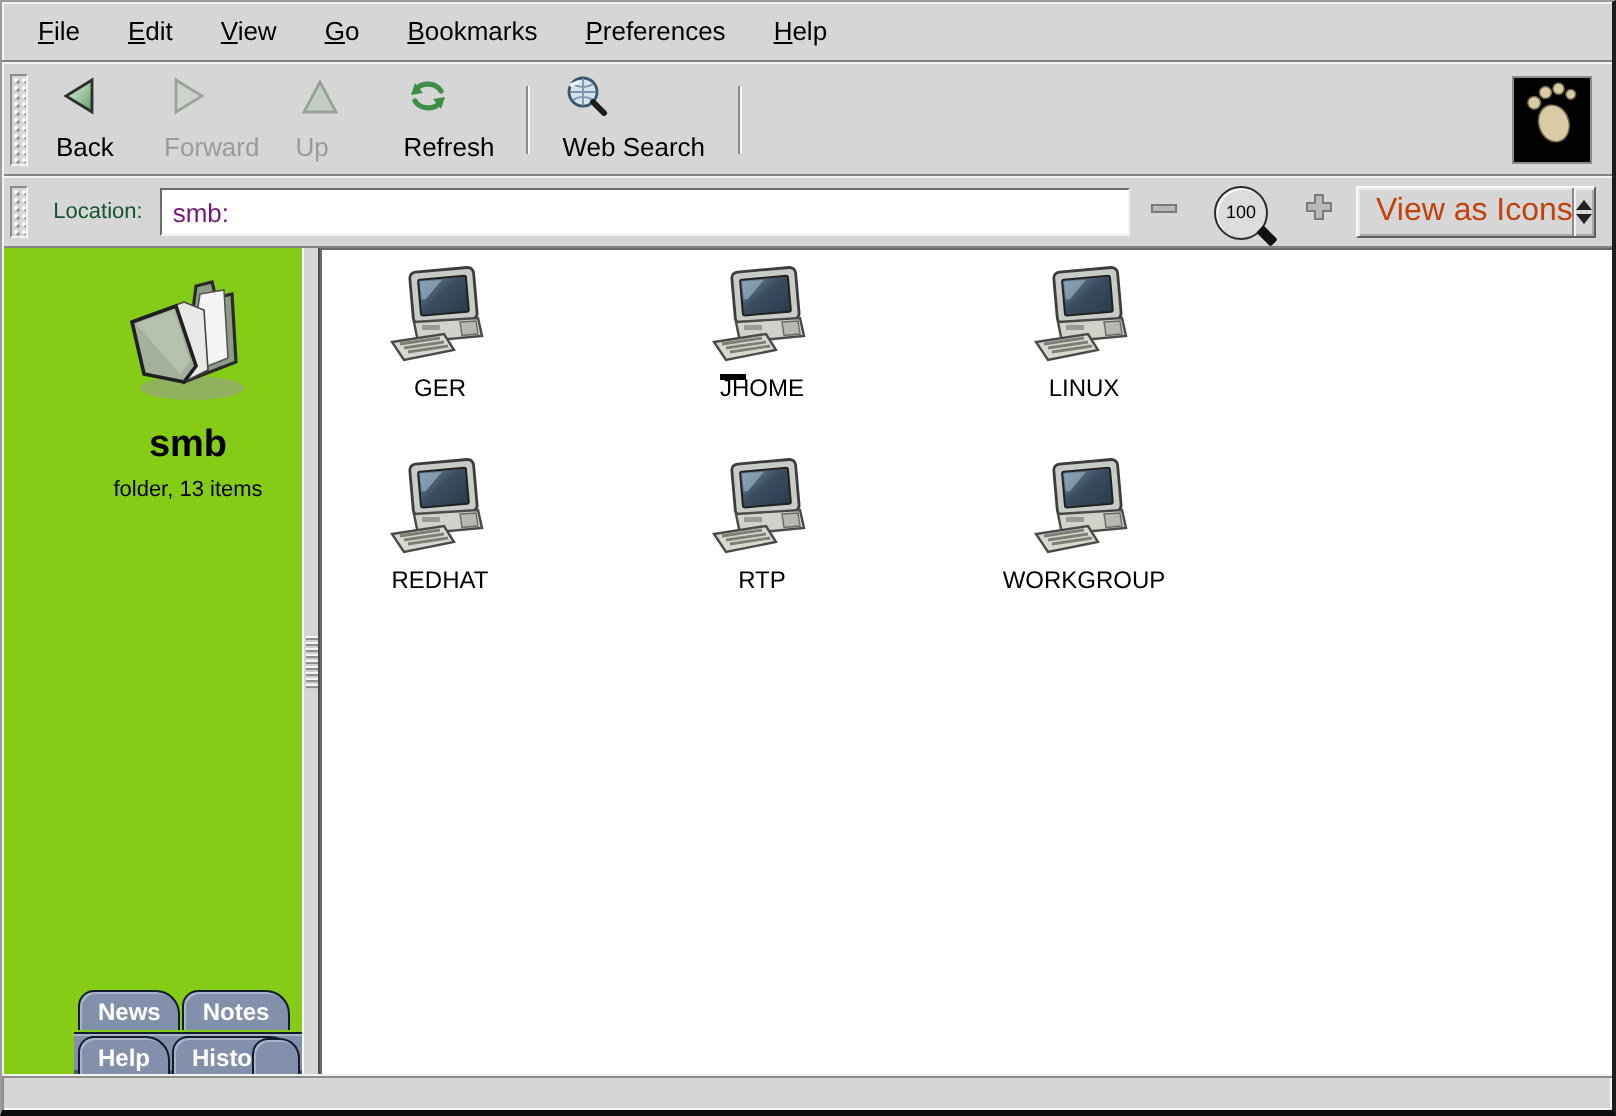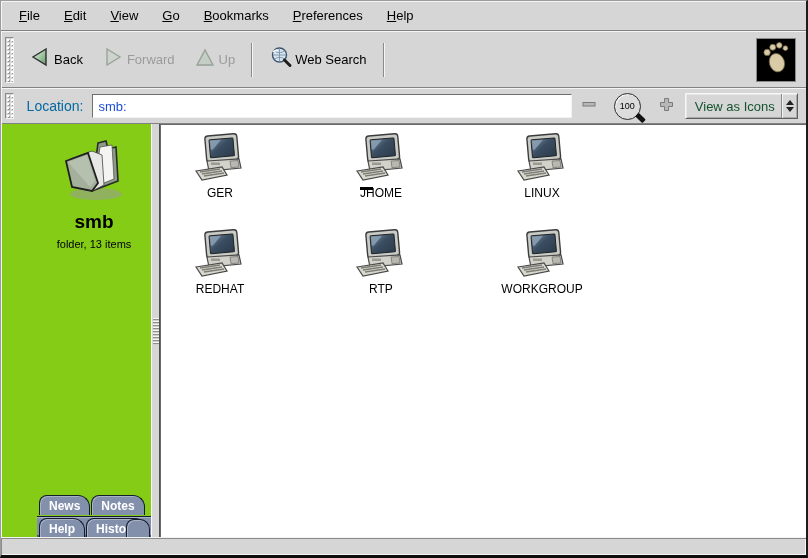--- a/index.html
+++ b/index.html
@@ -31,43 +31,43 @@
     background:#d6d6d6;
     box-shadow: inset 0 1px 0 #f4f4f4, inset 1px 0 0 #f4f4f4, inset 0 -1px 0 #828282;
   }
   .grip{
     width:9px; height:46px; margin:0 5px 0 1px;
     border:1px solid; border-color:#8a8a8a #f4f4f4 #f4f4f4 #8a8a8a;
     background-image: radial-gradient(#ffffff 28%, transparent 30%), radial-gradient(#9a9a9a 28%, transparent 30%);
     background-size:4px 4px; background-position:0 0, 1px 1px;
   }
   .tbtn{
-    display:flex; align-items:center; justify-content:flex-end;
+    display:flex; flex-direction:column; justify-content:flex-end;
     min-width:54px; height:50px; padding:3px 9px 4px; gap:2px; cursor:default;
   }
   .tbtn .tlabel{ font-size:13px; color:#000; white-space:nowrap; }
   .tbtn.disabled .tlabel{ color:#9b9b9b; }
   .tsep{ width:0; height:34px; border-left:1px solid #8a8a8a; border-right:1px solid #f6f6f6; margin:0 7px; }
   .throbber{
     margin-left:auto; margin-right:11px; width:38px; height:42px; background:#000;
     display:flex; align-items:center; justify-content:center;
     box-shadow: 0 0 0 1px #8a8a8a;
   }
 
   
   .locationbar{
     position:absolute; top:87px; left:0; right:0; height:36px;
     display:flex; align-items:center; padding-left:3px;
     background:#d6d6d6;
     box-shadow: inset 0 1px 0 #f4f4f4, inset 1px 0 0 #f4f4f4, inset 0 -1px 0 #828282;
   }
   .locationbar .grip{ height:26px; }
-  .loc-label{ font-size:14px; margin:0 9px 0 8px; color:#0369a1; }
+  .loc-label{ font-size:11px; margin:0 9px 0 8px; color:#14532d; }
   .loc-input{
-    width:508px; height:24px; background:#fff; color:#1d4ed8;
+    width:508px; height:24px; background:#fff; color:#701a75;
     border:1px solid; border-color:#6e6e6e #f2f2f2 #f2f2f2 #6e6e6e;
     font-family:"Liberation Sans", sans-serif; font-size:13px; padding:0 5px;
     outline:none;
   }
   .zoomctl{ display:flex; align-items:center; gap:18px; margin:0 11px 0 10px; }
   .zoom-circle{
     position:relative; width:27px; height:27px; border-radius:50%;
     background:#dcdcdc; border:1px solid #2a2a2a;
     display:flex; align-items:center; justify-content:center;
     box-shadow: inset 1px 1px 0 #f6f6f6;
@@ -76,21 +76,21 @@
   .zoom-circle::after{
     content:""; position:absolute; width:5px; height:10px; background:#111;
     right:-3px; bottom:-4px; transform:rotate(-45deg); border-radius:1px;
   }
   .viewas{
     width:120px; height:26px; margin-right:8px; display:flex; align-items:center;
     background:#d6d6d6; cursor:default;
     border:1px solid; border-color:#f6f6f6 #5e5e5e #5e5e5e #f6f6f6;
     box-shadow: inset 1px 1px 0 #e8e8e8, inset -1px -1px 0 #aaa;
   }
-  .viewas .vlabel{ flex:1; font-size:13px; padding-left:9px; color:#14532d; white-space:nowrap; }
+  .viewas .vlabel{ flex:1; font-size:16px; padding-left:9px; color:#c2410c; white-space:nowrap; }
   .viewas .spin{
     width:16px; height:100%; display:flex; flex-direction:column; align-items:center; justify-content:center;
     border-left:1px solid #8a8a8a; box-shadow: inset 1px 0 0 #f2f2f2; gap:2px;
   }
   .arr-up{ width:0;height:0;border-left:4px solid transparent;border-right:4px solid transparent;border-bottom:5px solid #222; }
   .arr-dn{ width:0;height:0;border-left:4px solid transparent;border-right:4px solid transparent;border-top:5px solid #222; }
 
   
   .content{ position:absolute; top:123px; left:0; right:0; bottom:18px; display:flex; }
 
@@ -231,20 +231,33 @@
 
     <div class="tbtn disabled">
       <span>
         <svg width="24" height="22" viewBox="0 0 24 22">
             <polygon points="12,4 4,19 20,19" fill="#c4cec4" stroke="#97a297" stroke-width="1.4"></polygon>
           </svg>
       </span>
       <span class="tlabel">Up</span>
     </div>
 
+    <div class="tbtn">
+      <span>
+        <svg width="24" height="22" viewBox="0 0 24 22">
+          <g stroke="#3e8e47" fill="none" stroke-width="2.6" stroke-linecap="round">
+            <path d="M18.5 8.5 A7.5 6.5 0 0 0 6 7.5"></path>
+            <path d="M5.5 13.5 A7.5 6.5 0 0 0 18 14.5"></path>
+          </g>
+          <polygon points="3.5,10.5 9.5,9.5 5.5,4.5" fill="#3e8e47"></polygon>
+          <polygon points="20.5,11.5 14.5,12.5 18.5,17.5" fill="#3e8e47"></polygon>
+        </svg>
+      </span>
+      <span class="tlabel">Refresh</span>
+    </div>
 
     <div class="tsep"></div>
 
 
     <div class="tbtn">
       <span>
         <svg width="24" height="22" viewBox="0 0 24 22">
           <circle cx="10.5" cy="9" r="7" fill="#d7e3ec" stroke="#3c5670" stroke-width="1.4"></circle>
           <path d="M4 9 H17 M10.5 2.2 V15.8 M5.5 5 A9 9 0 0 0 15.5 5 M5.5 13 A9 9 0 0 1 15.5 13" stroke="#7b94aa" stroke-width="0.9" fill="none"></path>
           <line x1="15.5" y1="14" x2="21" y2="19.5" stroke="#1e1e1e" stroke-width="3" stroke-linecap="round"></line>

